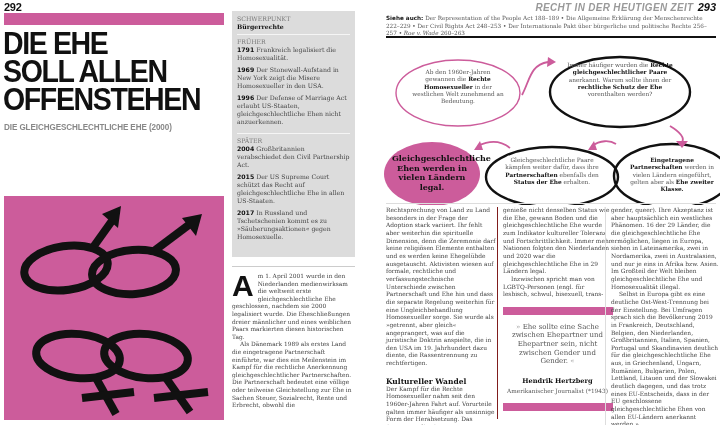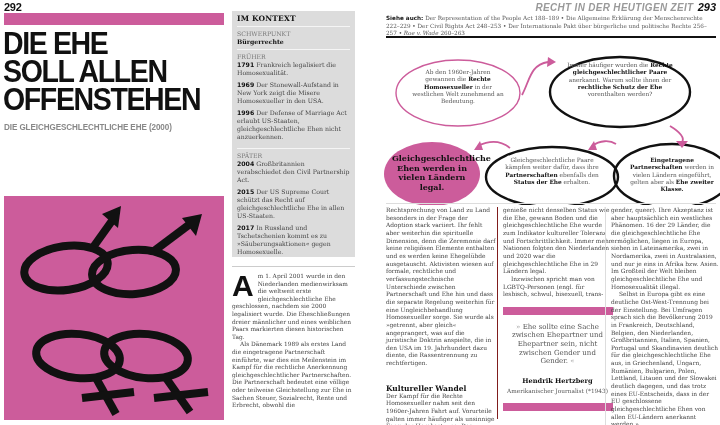--- a/index.html
+++ b/index.html
@@ -42,21 +42,21 @@
   .diagram { position: absolute; left: 380px; top: 40px; width: 340px; height: 165px; }
   .bubble-text { position: absolute; font-size: 5.8px; line-height: 7.3px; color: #555; text-align: center; }
   .bubble-text b { color: #111; font-family: "DejaVu Serif", serif; }
   .bubble-main { position: absolute; font-size: 8px; line-height: 9.5px; font-weight: 700; color: #111; text-align: center; font-family: "DejaVu Serif", serif; }
 
   .hr-r { position: absolute; left: 386px; top: 203px; width: 330px; height: 1px; background: #ddd; }
   .col { position: absolute; top: 207px; width: 110px; font-size: 5.9px; line-height: 7.65px; color: #444; }
   .col1 { left: 386px; }
   .col2 { left: 497px; border-left: 1px solid #7f1d1d; padding-left: 5px; width: 115px; }
   .col3 { left: 605px; border-left: 1px solid #ddd; padding-left: 5px; width: 115px; }
-  .subhead { font-family: "DejaVu Serif", serif; font-weight: 700; font-size: 7.5px; color: #111; margin-top: 16px; line-height: 9px; }
+  .subhead { font-family: "DejaVu Serif", serif; font-weight: 700; font-size: 7.5px; color: #111; margin-top: 9px; line-height: 9px; }
   .quote-bar { height: 8px; width: 110px; margin: 8px 0; }
   .quote { text-align: center; font-size: 7px; line-height: 8.6px; color: #555; padding: 0 4px; }
   .quote .mark { color: #999; }
   .qauthor { text-align: center; font-family: "DejaVu Serif", serif; font-weight: 700; font-size: 6.6px; color: #111; margin-top: 12px; }
   .qrole { text-align: center; font-size: 5.8px; color: #555; margin-top: 2px; }
 </style>
 </head>
 <body>
 
 <div>
@@ -87,21 +87,20 @@
         <ellipse cx="142" cy="160" rx="42" ry="22" transform="rotate(6 142 160)"></ellipse>
         <line x1="92" y1="182" x2="112" y2="218"></line>
         <line x1="78" y1="202" x2="130" y2="196"></line>
         <line x1="162" y1="182" x2="186" y2="216"></line>
         <line x1="150" y1="202" x2="204" y2="196"></line>
       </g>
     </svg>
   </div>
 
   <div class="context">
-    <div class="ctx-title">IM KONTEXT</div>
     <div class="sec">
       <div class="label">SCHWERPUNKT</div>
       <div class="bold">Bürgerrechte</div>
     </div>
     <div class="sec">
       <div class="label">FRÜHER</div>
       <p><span class="yr">1791</span><span> Frankreich legalisiert die Homosexualität.</span></p>
       <p><span class="yr">1969</span><span> Der Stonewall-Aufstand in New York zeigt die Misere Homosexueller in den USA.</span></p>
       <p><span class="yr">1996</span><span> Der Defense of Marriage Act erlaubt US-Staaten, gleichgeschlechtliche Ehen nicht anzuerkennen.</span></p>
     </div>

